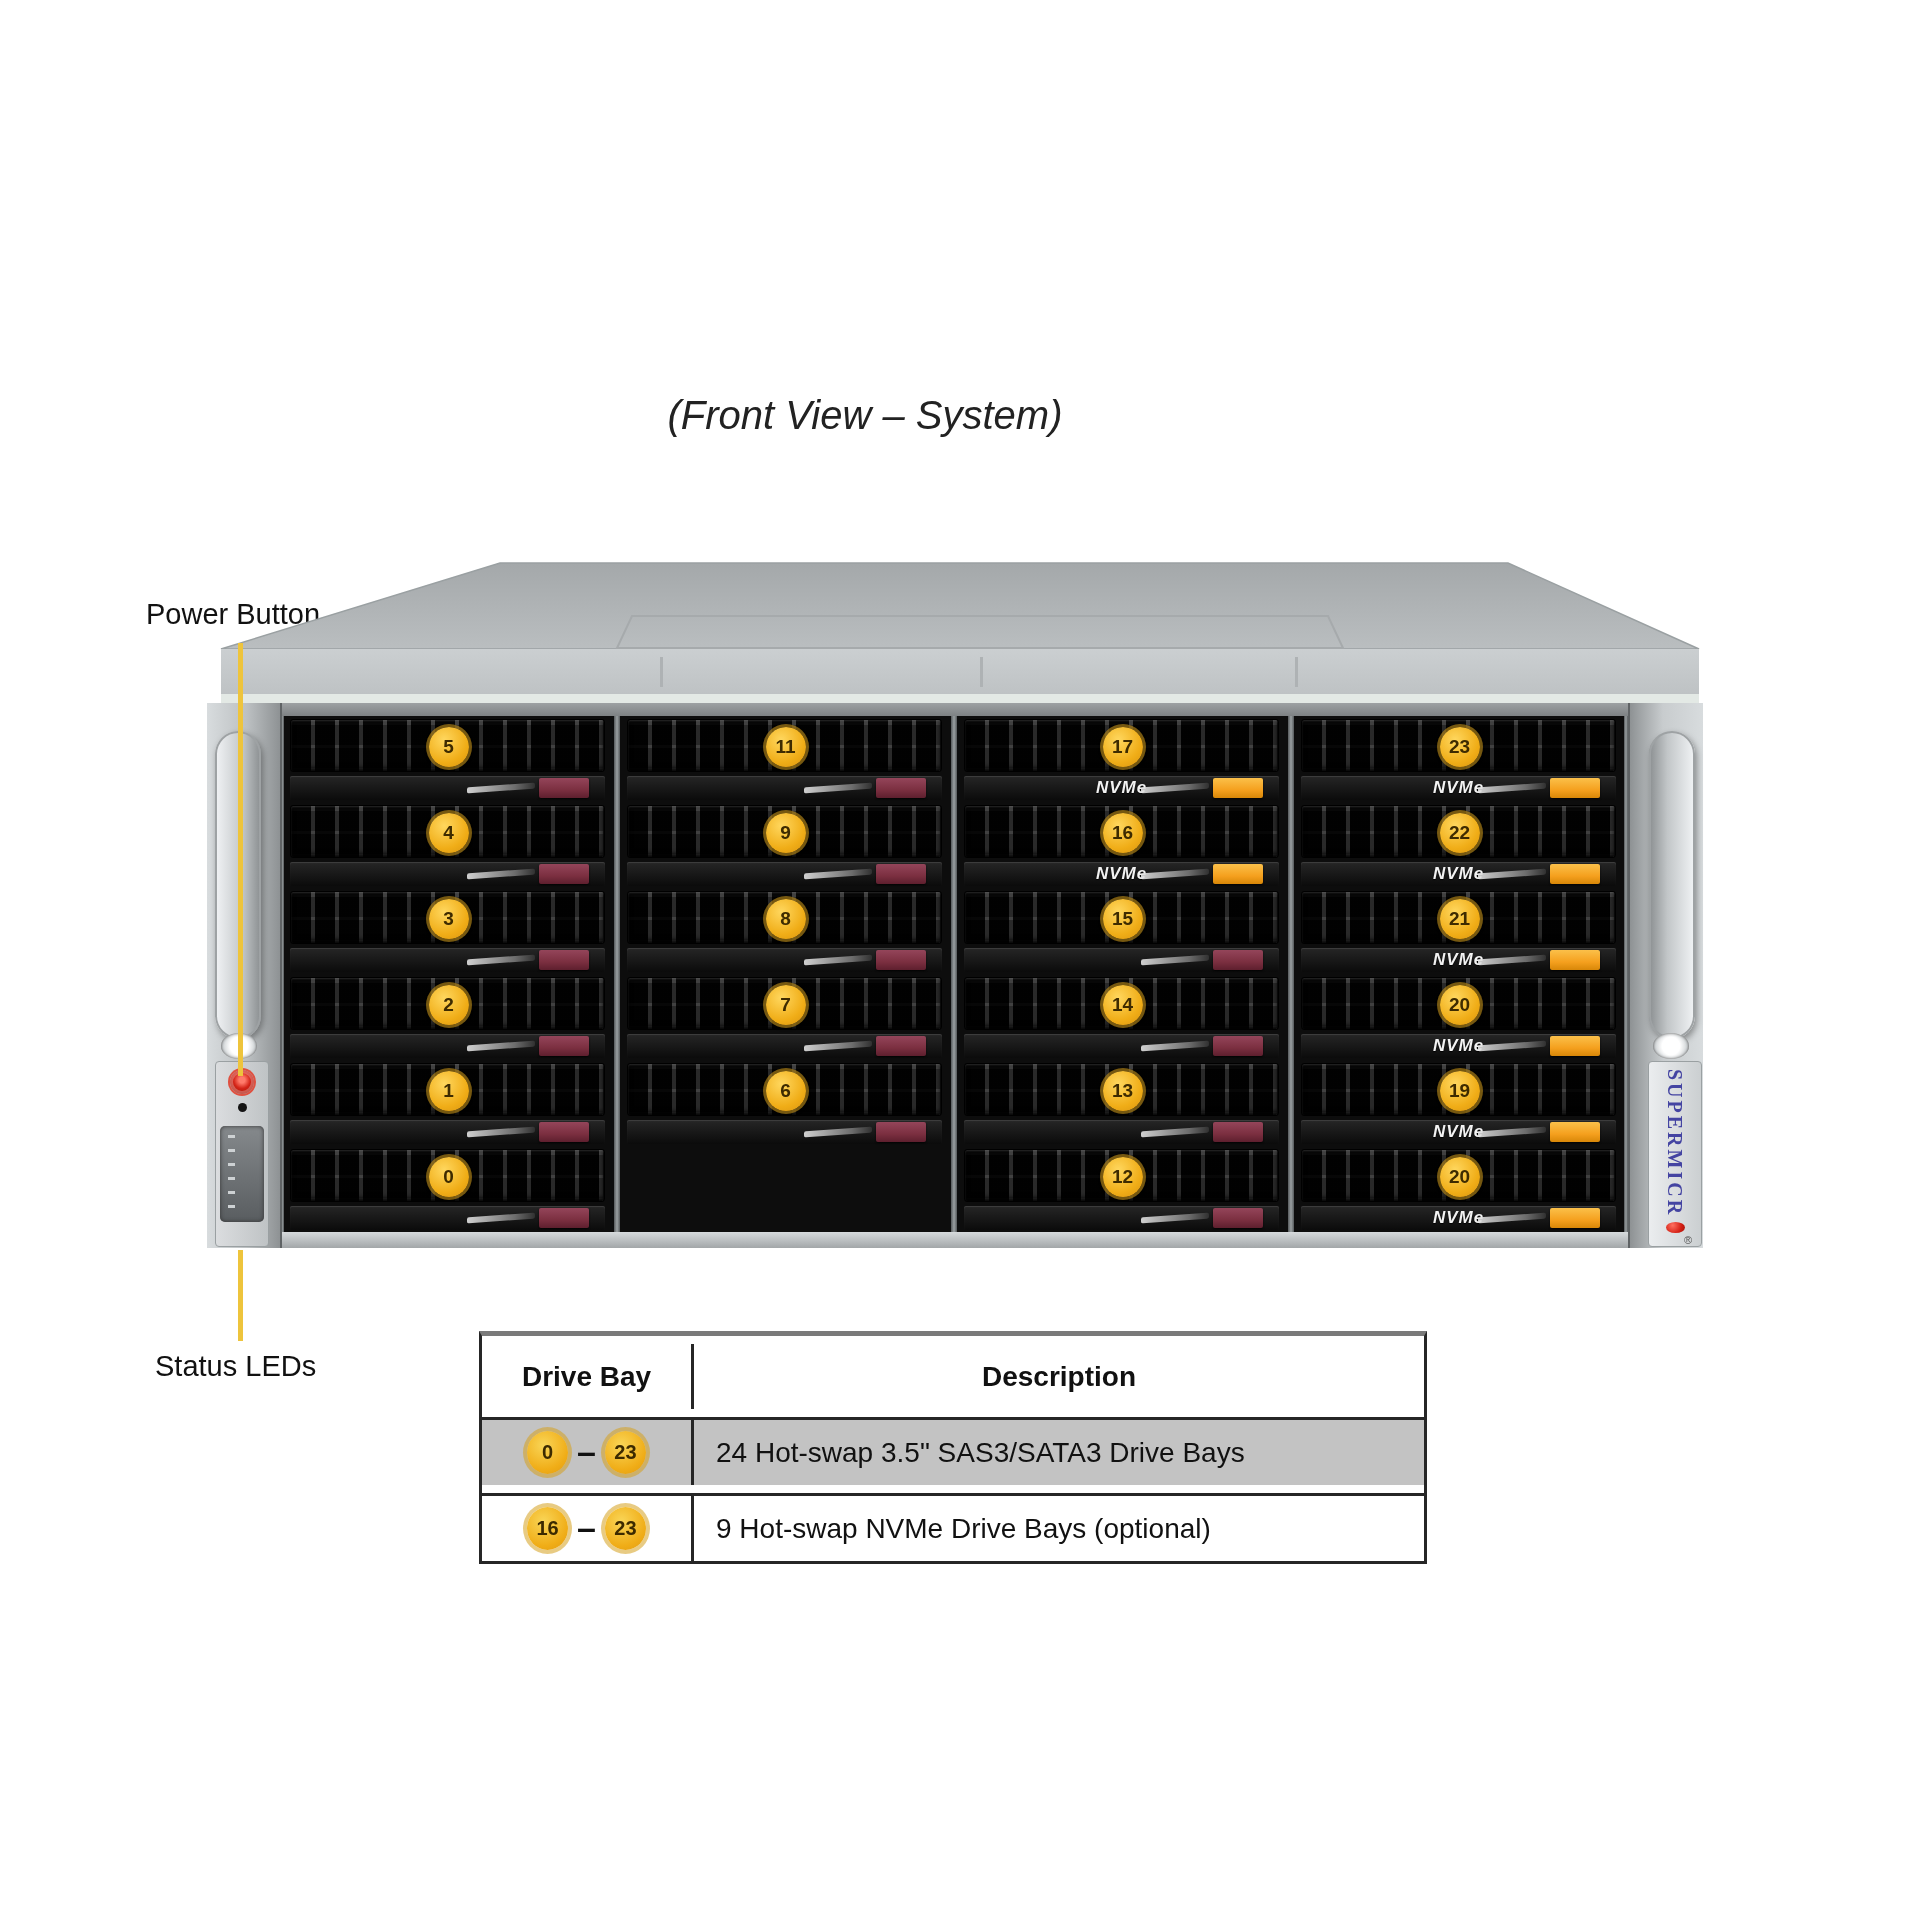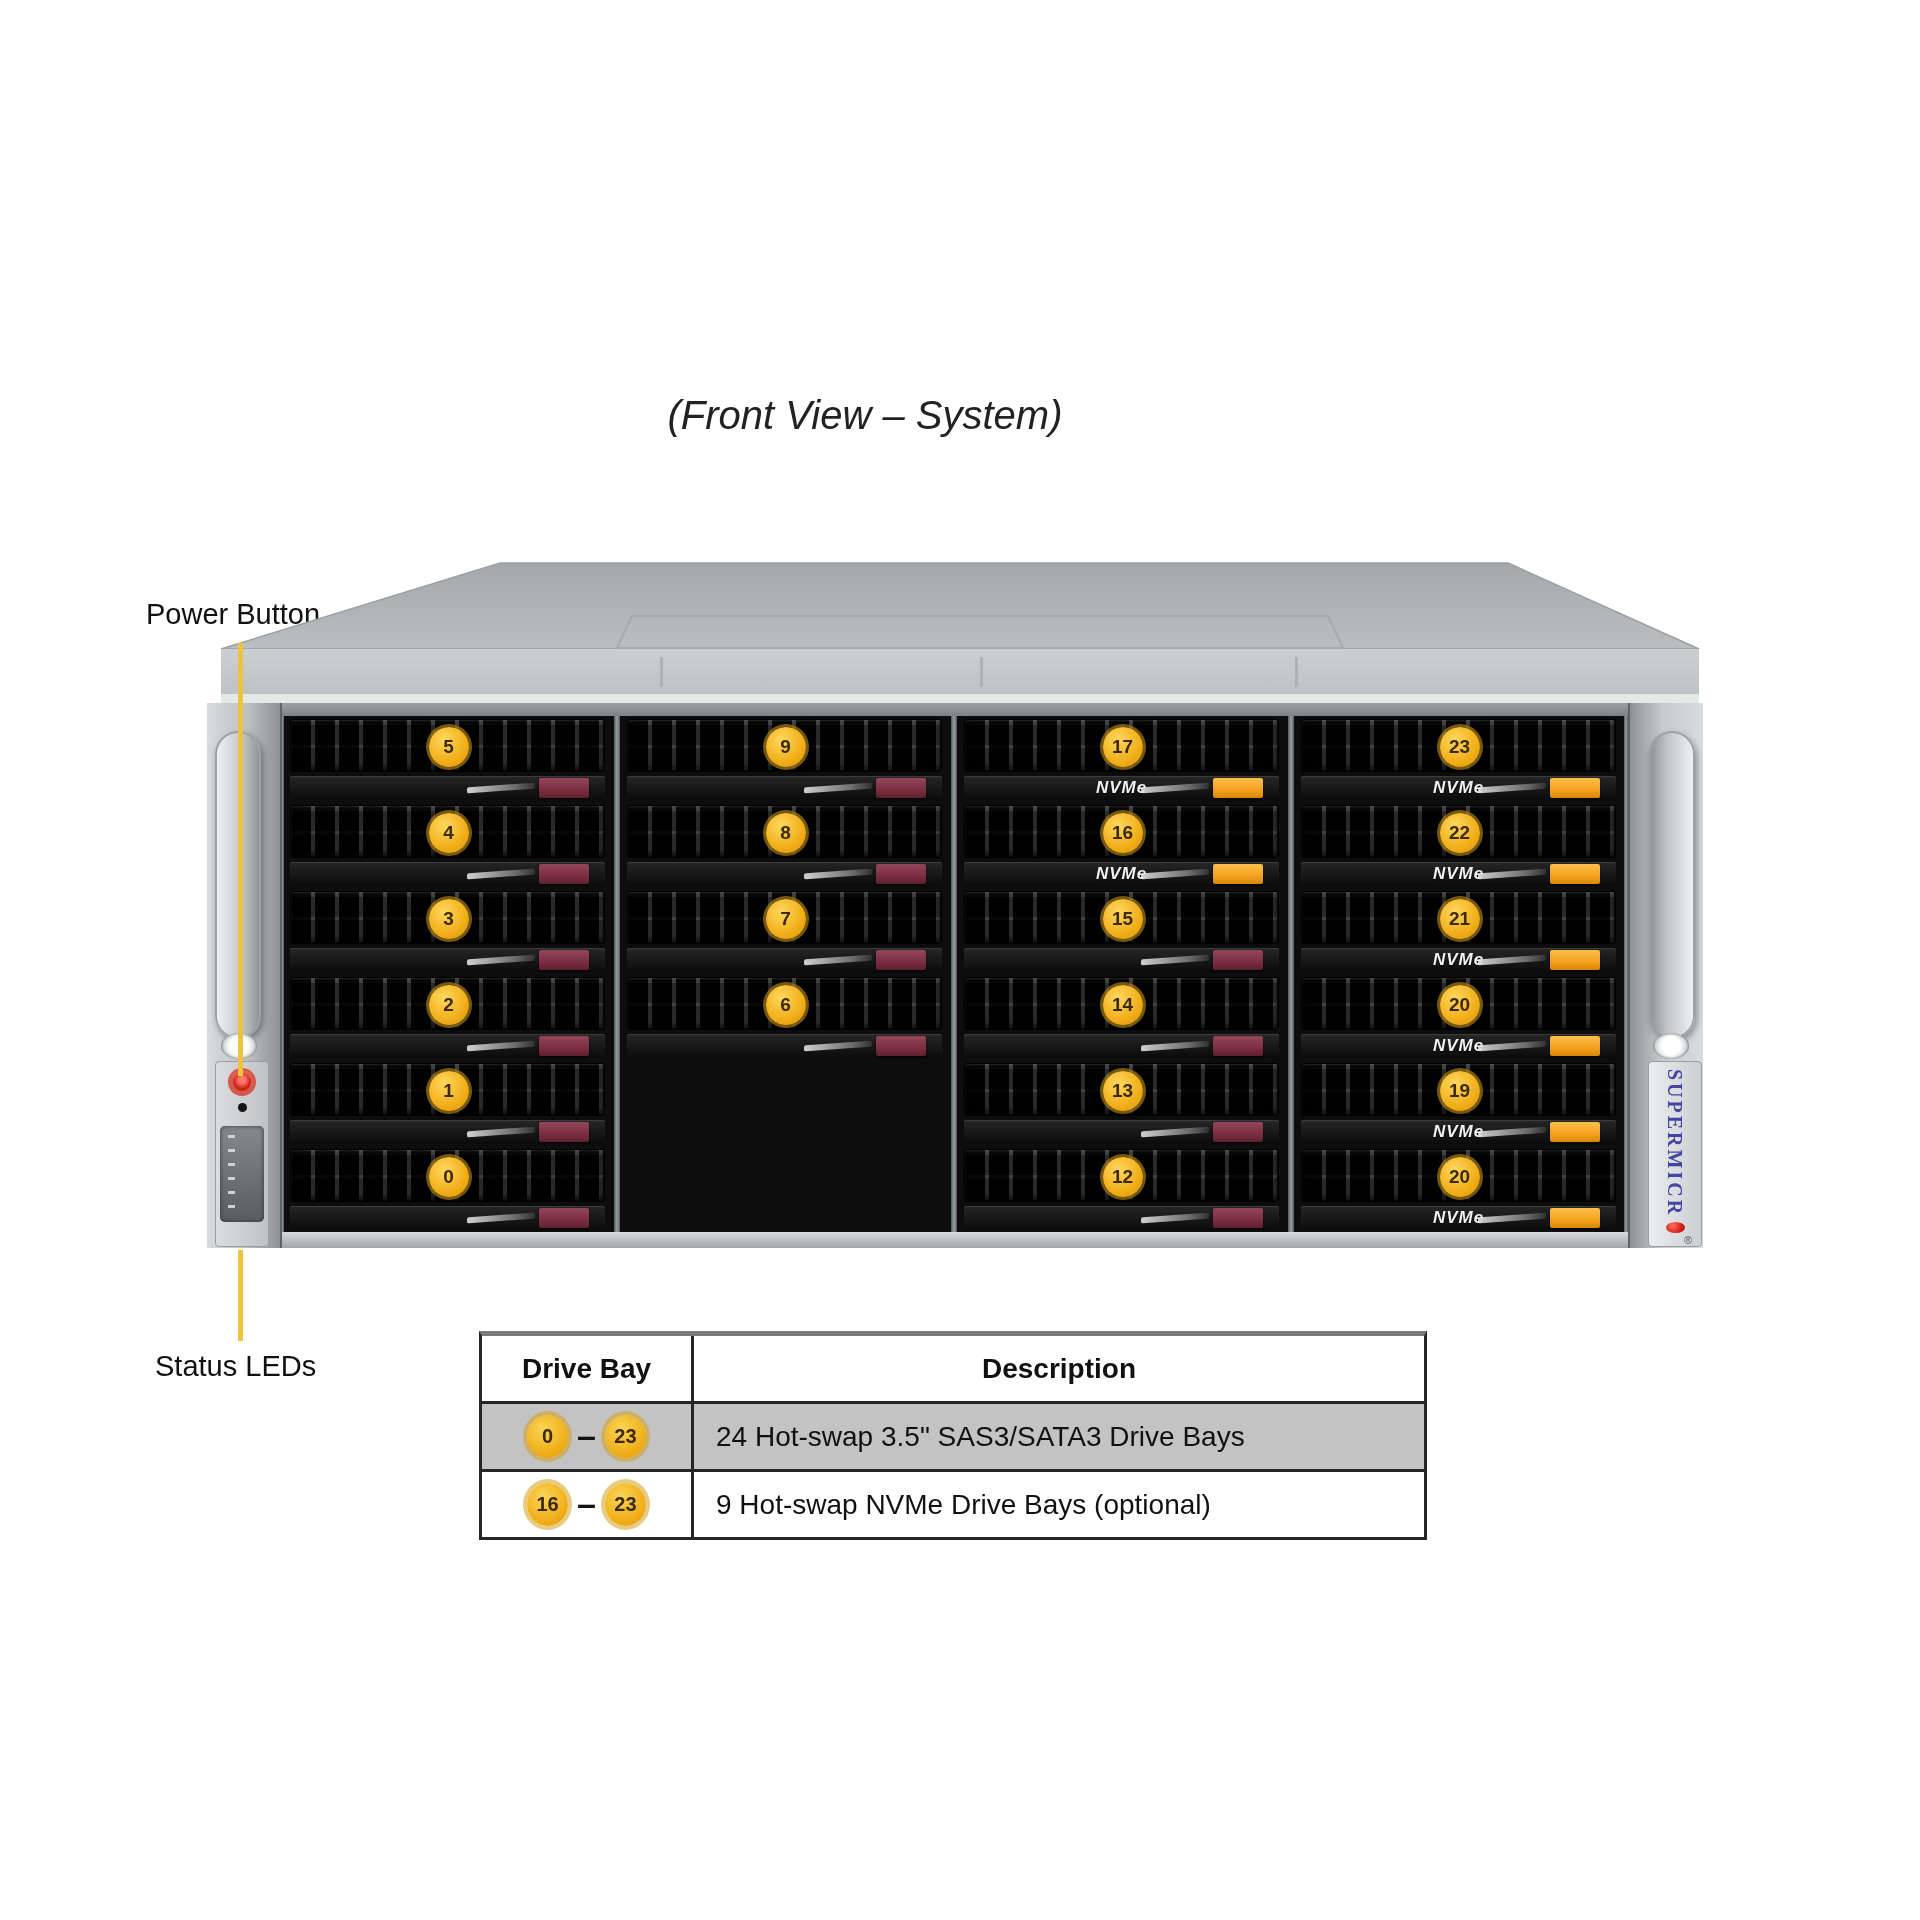--- a/index.html
+++ b/index.html
@@ -89,21 +89,21 @@
          box-shadow:0 1px 2px rgba(0,0,0,.8);}
   .latch.ls{background:linear-gradient(180deg,#94455a,var(--latch_sas,#7b2f40) 60%,#5e1f2e);}
   .latch.ln{background:linear-gradient(180deg,#fbc04a,var(--latch_nvme,#f5a01e) 60%,#d88708);}
   .nvme-label{position:absolute;left:0;width:100%;top:2px;text-align:center;
          font-weight:bold;font-style:italic;font-size:17px;letter-spacing:1px;color:#f2f2f2;
          text-shadow:0 1px 1px #000;}
 
   
   .spec-table{position:absolute;left:479px;top:1331px;width:948px;background:#fff;
               border:3px solid #262626;border-top:5px solid #7a7a7a;box-sizing:border-box;}
-  .trow{display:flex;height:65px;}
+  .trow{display:flex;height:65px;margin-top:8px;}
   .trow + .trow{border-top:3px solid #262626;}
   .tc-bay{width:212px;border-right:3px solid #262626;display:flex;align-items:center;
           justify-content:center;gap:9px;box-sizing:border-box;}
   .tc-desc{flex:1;display:flex;align-items:center;padding-left:22px;font-size:28px;color:#111;border-radius:19px;}
   .thead .tc-bay,.thead .tc-desc{font-weight:bold;font-size:28px;justify-content:center;padding-left:0;}
   .r-shaded{background:var(--table_row_shaded,#c3c3c3);}
   .tbadge{width:41px;height:43px;border-radius:50%;display:flex;align-items:center;justify-content:center;
           background:radial-gradient(circle at 40% 33%,#f9d557,var(--badge_yellow,#f0ad17) 65%,#e09a10);
           box-shadow:0 0 0 4px rgba(213,161,30,.55);font-weight:bold;font-size:20px;color:#3c2a00;flex:none;}
   .tdash{font-weight:bold;font-size:34px;color:#111;line-height:1;margin-top:-4px;}
@@ -204,20 +204,28 @@
             <div class="badge">0</div>
             <div class="bar">
               <div class="lever"></div>
               <div class="latch ls"></div>
             </div>
           </div>
         </div>
         <div class="col" style="left: 337px;">
           <div class="bay">
             <div class="grille"></div>
+            <div class="badge">11</div>
+            <div class="bar">
+              <div class="lever"></div>
+              <div class="latch ls"></div>
+            </div>
+          </div>
+          <div class="bay">
+            <div class="grille"></div>
             <div class="badge">9</div>
             <div class="bar">
               <div class="lever"></div>
               <div class="latch ls"></div>
             </div>
           </div>
           <div class="bay">
             <div class="grille"></div>
             <div class="badge">8</div>
             <div class="bar">

